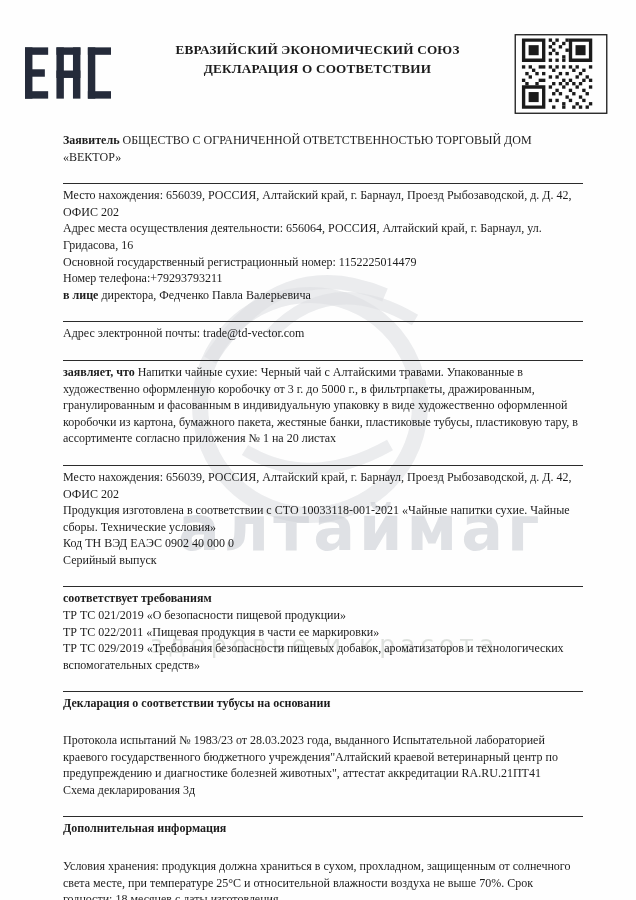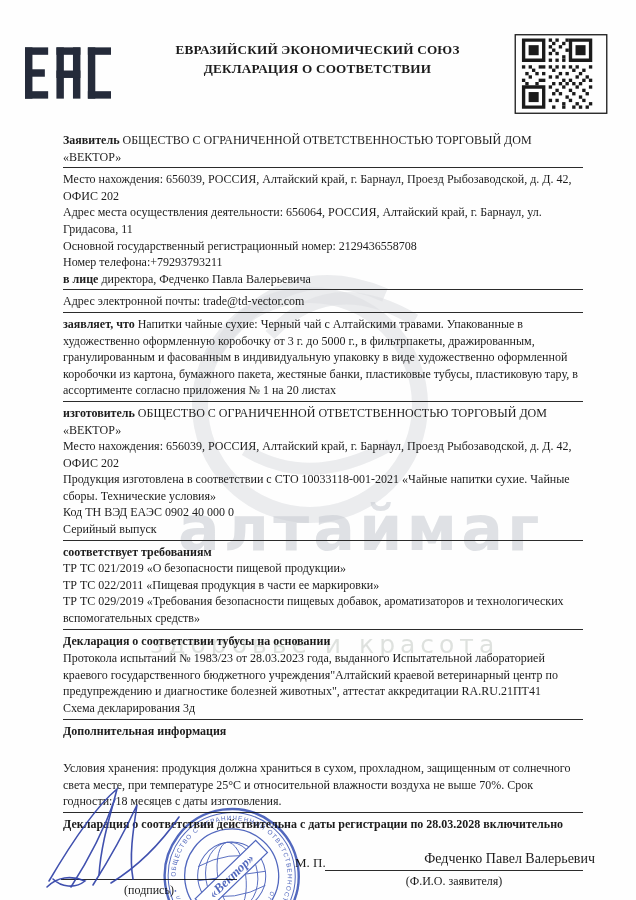--- a/index.html
+++ b/index.html
@@ -39,21 +39,21 @@
     padding-top:6px;letter-spacing:.2px;
   }
   .qr-box{width:94px;flex:0 0 94px;}
   
   .main{
     position:relative;z-index:1;
     margin:14px 53px 0 63px;
     font-size:12px;line-height:16.6px;
   }
   .main p{margin:0;}
-  .sect{border-bottom:1.4px solid #2b2b2b;padding-bottom:2px;margin-bottom:3px !important;}
+  .sect{border-bottom:1.4px solid #2b2b2b;padding-bottom:18px;margin-bottom:3px !important;}
   .h{font-weight:700;}
   .hb{margin-top:2px !important;}
   b{font-weight:700;}
   
   .sig-row{position:relative;height:74px;margin-top:6px;}
   .sig-svg{position:absolute;left:-22px;top:-56px;z-index:3;}
   .sig-line{
     position:absolute;left:-2px;top:40px;width:176px;
     border-top:1.4px solid #2b2b2b;
     text-align:center;font-size:12px;padding-top:2px;
@@ -204,42 +204,41 @@
           <rect x="17" y="20" width="1" height="1"></rect>
             <rect x="19" y="20" width="1" height="1"></rect>
         </g>
       </svg>
     </div>
   </div>
 
   <div class="main">
     <p class="sect"><b>Заявитель</b> <span>ОБЩЕСТВО С ОГРАНИЧЕННОЙ ОТВЕТСТВЕННОСТЬЮ ТОРГОВЫЙ ДОМ «ВЕКТОР»</span></p>
     <p>Место нахождения: 656039, РОССИЯ, Алтайский край, г. Барнаул, Проезд Рыбозаводской, д. Д. 42, ОФИС 202</p>
-    <p>Адрес места осуществления деятельности: 656064, РОССИЯ, Алтайский край, г. Барнаул, ул. Гридасова, 11</p>
-    <p>Основной государственный регистрационный номер: 2129436558708</p>
+    <p>Адрес места осуществления деятельности: 656064, РОССИЯ, Алтайский край, г. Барнаул, ул. Гридасова, 16</p>
+    <p>Основной государственный регистрационный номер: 1152225014479</p>
     <p>Номер телефона:+79293793211</p>
     <p class="sect"><b>в лице</b> <span>директора, Федченко Павла Валерьевича</span></p>
 
     <p class="sect">Адрес электронной почты: trade@td-vector.com</p>
 
     <p class="sect"><b>заявляет, что</b> <span>Напитки чайные сухие:  Черный чай с Алтайскими травами. Упакованные в художественно оформленную коробочку от 3 г. до 5000 г., в фильтрпакеты, дражированным, гранулированным и фасованным в индивидуальную упаковку в виде художественно оформленной коробочки из картона, бумажного пакета, жестяные банки, пластиковые тубусы, пластиковую тару, в ассортименте согласно приложения № 1 на 20 листах</span></p>
 
-    <p><b>изготовитель</b> <span>ОБЩЕСТВО С ОГРАНИЧЕННОЙ ОТВЕТСТВЕННОСТЬЮ ТОРГОВЫЙ ДОМ «ВЕКТОР»</span></p>
     <p>Место нахождения: 656039, РОССИЯ, Алтайский край, г. Барнаул, Проезд Рыбозаводской, д. Д. 42, ОФИС 202</p>
     <p>Продукция изготовлена в соответствии с СТО 10033118-001-2021 «Чайные напитки сухие. Чайные сборы. Технические условия»</p>
     <p>Код ТН ВЭД ЕАЭС 0902 40 000 0</p>
     <p class="sect">Серийный выпуск</p>
 
     <p class="h hb">соответствует требованиям</p>
     <p>ТР ТС 021/2019 «О безопасности пищевой продукции»</p>
     <p>ТР ТС 022/2011 «Пищевая продукция в части ее маркировки»</p>
     <p class="sect">ТР ТС 029/2019 «Требования безопасности пищевых добавок, ароматизаторов и технологических вспомогательных средств»</p>
 
     <p class="h hb">Декларация о соответствии тубусы на основании</p>
-    <p style="margin-top:1px">Протокола испытаний № 1983/23 от 28.03.2023 года, выданного Испытательной лабораторией краевого государственного бюджетного учреждения"Алтайский краевой ветеринарный центр по предупреждению и диагностике болезней животных", аттестат аккредитации RA.RU.21ПТ41</p>
+    <p style="margin-top:20px">Протокола испытаний № 1983/23 от 28.03.2023 года, выданного Испытательной лабораторией краевого государственного бюджетного учреждения"Алтайский краевой ветеринарный центр по предупреждению и диагностике болезней животных", аттестат аккредитации RA.RU.21ПТ41</p>
     <p class="sect">Схема декларирования 3д</p>
 
     <p class="h hb">Дополнительная информация</p>
     <p class="sect" style="margin-top:21px">Условия хранения: продукция должна храниться в сухом, прохладном, защищенным от солнечного света месте, при температуре 25°С и относительной влажности воздуха не выше 70%. Срок годности: 18 месяцев с даты изготовления.</p>
 
     <p class="h">Декларация о соответствии действительна с даты регистрации по 28.03.2028 включительно</p>
 
     <div class="sig-row">
       <div class="sig-svg">
         <svg width="210" height="115" viewBox="0 0 210 115">

